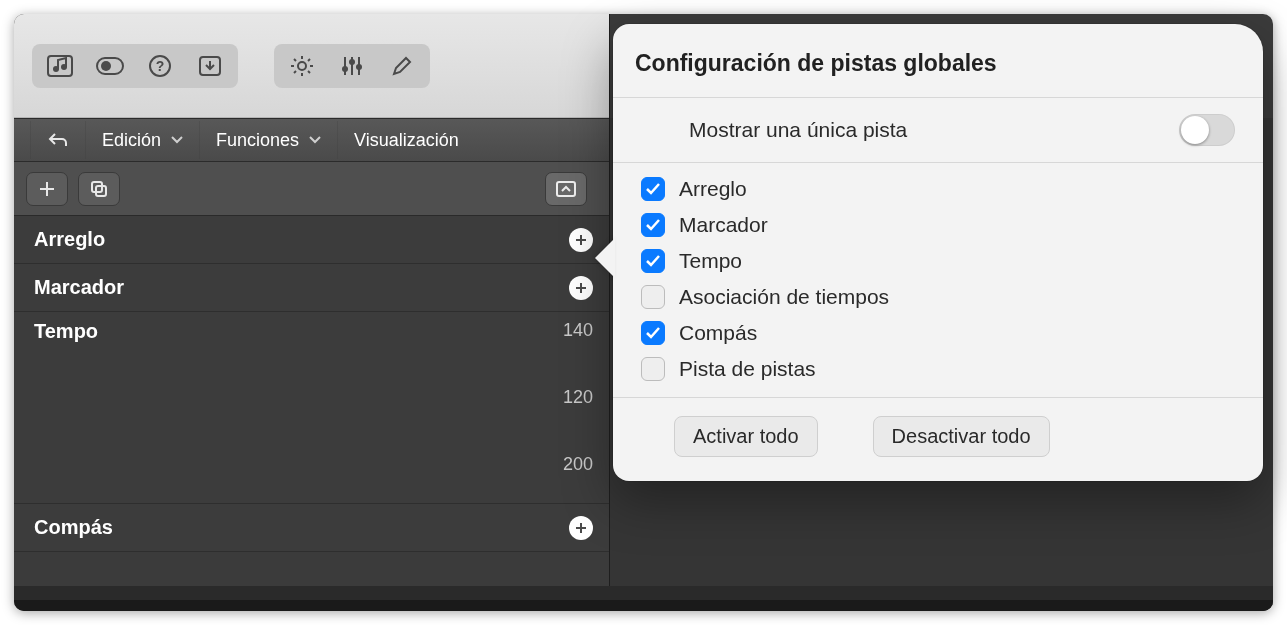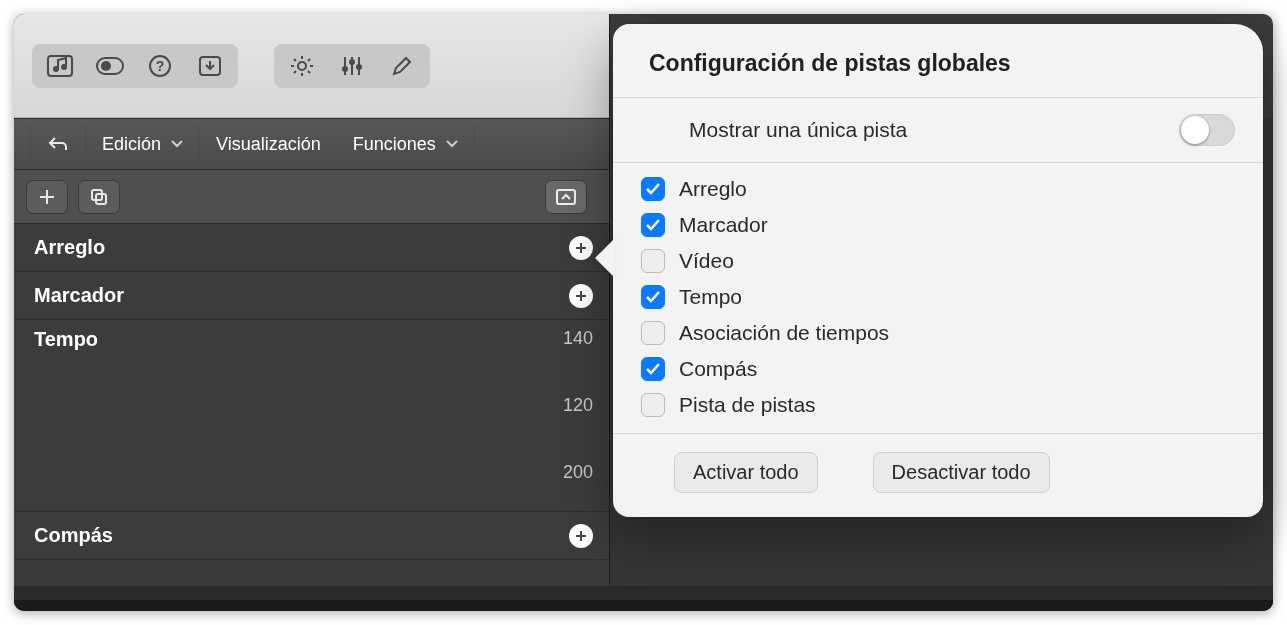--- a/index.html
+++ b/index.html
@@ -23,21 +23,21 @@
   .tb-group { display:flex; gap:0; background: #c8c8c8; border-radius: 8px; padding: 3px; }
   .tb-btn {
     width: 50px; height: 38px; border-radius: 7px;
     display:flex; align-items:center; justify-content:center;
     color:#464646;
   }
   .tb-group.solo { margin-left: 26px; }
   .tb-btn svg { display:block; }
 
   .edit-bar {
-    height: 52px; background: linear-gradient(#585858,#4a4a4a);
+    height: 44px; background: linear-gradient(#585858,#4a4a4a);
     border-top: 1px solid #2b2b2b;
     border-bottom: 1px solid #2b2b2b;
     display:flex; align-items:center; gap:0; padding: 0 10px;
     color:#fff; font-size:18px;
   }
   .edit-btn {
     height: 38px; display:flex; align-items:center; justify-content:center;
     padding: 0 16px; border-right: 1px solid #3a3a3a40;
     color:#fff;
   }
@@ -92,21 +92,21 @@
   }
   .pop-arrow {
     position:absolute; left:-18px; top:214px;
     width:0; height:0;
     border-top: 20px solid transparent;
     border-bottom: 20px solid transparent;
     border-right: 20px solid #f3f3f3;
     filter: drop-shadow(-2px 0 2px rgba(0,0,0,0.15));
   }
   .pop-header {
-    padding: 26px 36px 20px; font-size:23px; font-weight:700; color:#212121;
+    padding: 26px 22px 20px; font-size:23px; font-weight:700; color:#212121;
     border-bottom:1px solid #d7d7d7;
   }
   .pop-row {
     display:flex; align-items:center; padding: 16px 28px;
     border-bottom:1px solid #d7d7d7; font-size:21px; color:#2a2a2a;
   }
   .pop-row .grow { flex:1;margin-left:48px; }
   .switch {
     width:56px; height:32px; border-radius:16px; background:#d9d9d9; position:relative;
     box-shadow: inset 0 0 0 1px rgba(0,0,0,0.05);
@@ -227,30 +227,30 @@
         </span>
       </div>
       <div class="edit-btn">
         <span>Edición</span>
         <span class="chev">
             <svg width="12" height="8" viewBox="0 0 12 8">
               <path d="M1 1 L6 6 L11 1" fill="none" stroke="#cfcfcf" stroke-width="2"></path>
             </svg>
           </span>
       </div>
-      <div class="edit-btn" style="border-right:none">
-        <span>Visualización</span>
-      </div>
       <div class="edit-btn">
         <span>Funciones</span>
         <span class="chev">
             <svg width="12" height="8" viewBox="0 0 12 8">
               <path d="M1 1 L6 6 L11 1" fill="none" stroke="#cfcfcf" stroke-width="2"></path>
             </svg>
           </span>
+      </div>
+      <div class="edit-btn" style="border-right:none">
+        <span>Visualización</span>
       </div>
     </div>
 
     <div class="track-tools">
       <div class="round-btn">
         <span class="icon">
             <svg width="16" height="16" viewBox="0 0 16 16">
               <path d="M8 1 V15 M1 8 H15" stroke="#e8e8e8" stroke-width="2"></path>
             </svg>
           </span>
@@ -336,24 +336,20 @@
     </div>
     <div class="check-item">
       <span class="chk on">
           <svg width="14" height="12" viewBox="0 0 14 12">
             <path d="M1 6 L5 10 L13 1" fill="none" stroke="#fff" stroke-width="2.5"></path>
           </svg>
         </span>
       <span>Marcador</span>
     </div>
     <div class="check-item">
-      <span class="chk"></span>
-      <span>Vídeo</span>
-    </div>
-    <div class="check-item">
       <span class="chk on">
           <svg width="14" height="12" viewBox="0 0 14 12">
             <path d="M1 6 L5 10 L13 1" fill="none" stroke="#fff" stroke-width="2.5"></path>
           </svg>
         </span>
       <span>Tempo</span>
     </div>
     <div class="check-item">
       <span class="chk"></span>
       <span>Asociación de tiempos</span>

